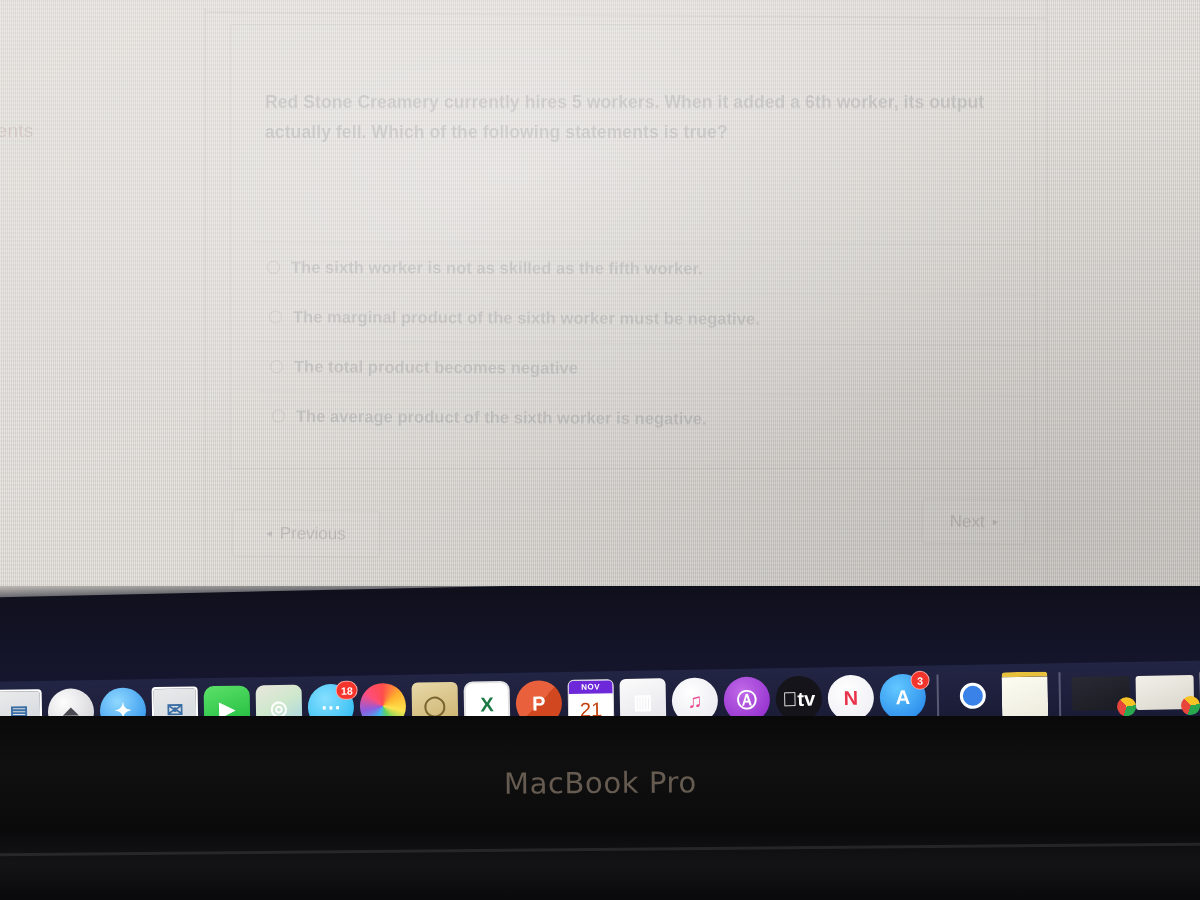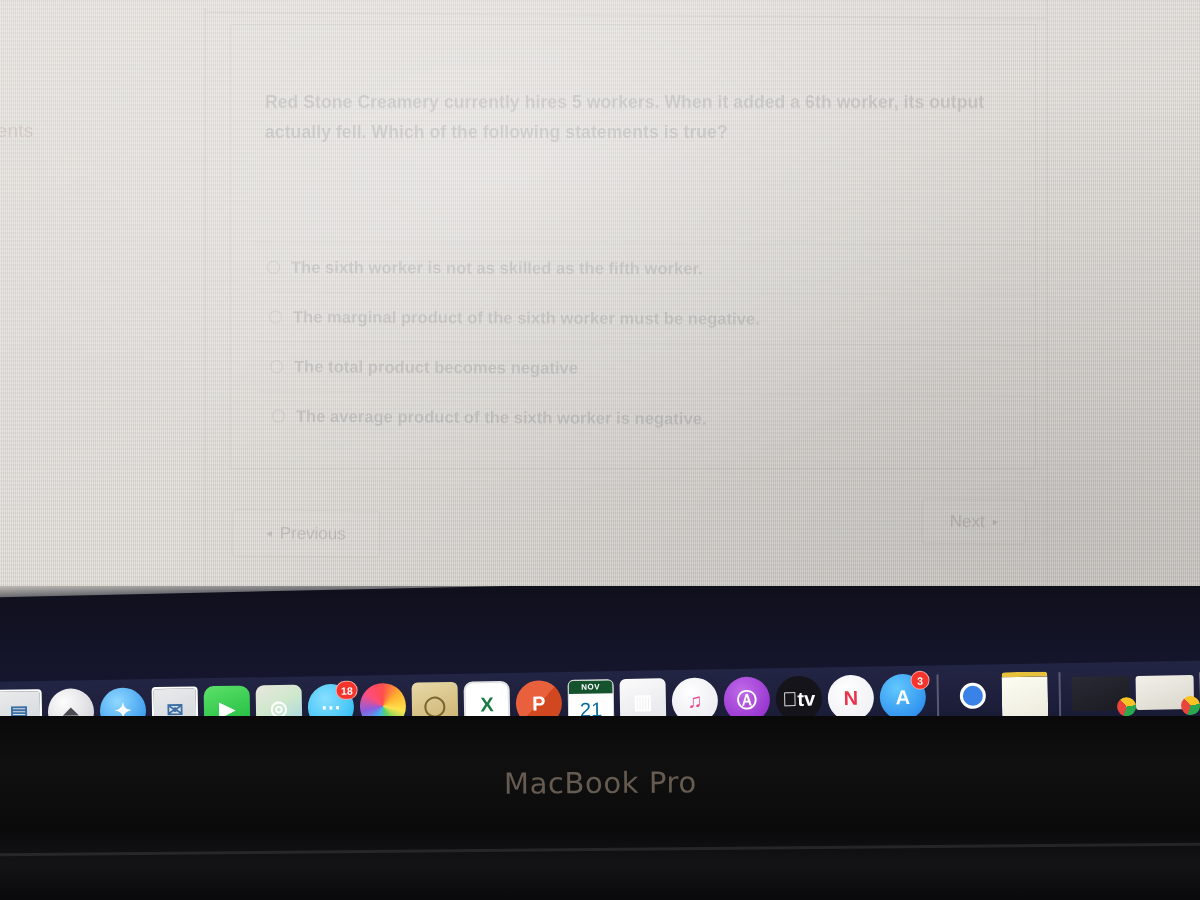--- a/index.html
+++ b/index.html
@@ -267,22 +267,22 @@
   .safari  { background: radial-gradient(circle at 38% 30%, #8fd8ff, #1f87e8); }
   .photos-mail { background: linear-gradient(160deg,#eaeaea,#cfd6dd); color:#3a6ea5; border:2px solid #fff; border-radius:4px !important; }
   .facetime{ background: linear-gradient(160deg,#5ce06a,#19b83a); }
   .maps    { background: linear-gradient(150deg,#e9e6dd 0%,#cfe8cc 45%,#9fd2e8 100%); border-radius:8px !important; }
   .messages{ background: radial-gradient(circle at 38% 32%, #86dfff, #1fb6f0); }
   .photos  { background: conic-gradient(#ff4d4d,#ffb02e,#ffe24d,#5fd35f,#3fb6f0,#8e5ce0,#ff4d7a,#ff4d4d); }
   .contacts{ background: linear-gradient(160deg,#e8d9a8,#c9ae6a); border-radius:6px !important; color:#7a6530; }
   .excel   { background: #fff; border-radius:9px !important; color:#1d7a45; border:2px solid #e3e3e3; }
   .ppt     { background: linear-gradient(135deg,#e8603c 50%,#d1471f 50%); color:#fff; }
   .calendar{ background:#fff; border-radius:6px !important; overflow:hidden; flex-direction:column; color:#333; border:1px solid #ddd; }
-  .cal-top { width:100%; height:13px; background:#14532d; color:#fff; font-size:8px; display:flex; align-items:center; justify-content:center; font-weight:700; letter-spacing:.5px; }
-  .cal-day { flex:1; display:flex; align-items:center; justify-content:center; font-size:20px; font-weight:400; color:#0369a1; }
+  .cal-top { width:100%; height:13px; background:#6d28d9; color:#fff; font-size:8px; display:flex; align-items:center; justify-content:center; font-weight:700; letter-spacing:.5px; }
+  .cal-day { flex:1; display:flex; align-items:center; justify-content:center; font-size:20px; font-weight:400; color:#c2410c; }
   .notes   { background: linear-gradient(160deg,#fbfbfb,#e4e4ea); border-radius:6px !important; }
   .itunes  { background: radial-gradient(circle at 40% 32%, #ffffff, #e6e6ee); color:#e8468f; }
   .podcasts{ background: radial-gradient(circle at 40% 32%, #c06ae8, #8a22c8); }
   .appletv { background: #14141a; color:#fff; font-size:13px; }
   .news    { background: radial-gradient(circle at 40% 32%, #ffffff, #ececf2); color:#e8344a; font-size:24px; }
   .appstore{ background: radial-gradient(circle at 38% 30%, #62c8ff, #1f7fe8); color:#fff; font-size:22px; }
   .chrome  { background: conic-gradient(from 200deg, #e8453c 0deg 120deg, #ffc battle 0deg, #f7c325 120deg 240deg, #2aa84f 240deg 360deg); position:relative; }
   .chrome::after { content:""; position:absolute; width:44%; height:44%; border-radius:50%; background:#3a82e8; border:3px solid #fff; }
   .numbers { background: linear-gradient(160deg,#fdfdf2,#eceadd); border-radius:4px !important; border-top:5px solid #e8c13c; }
   .trash   { background: linear-gradient(170deg,#d8d8de,#9a9aa4); border-radius:5px !important; opacity:.92; }

